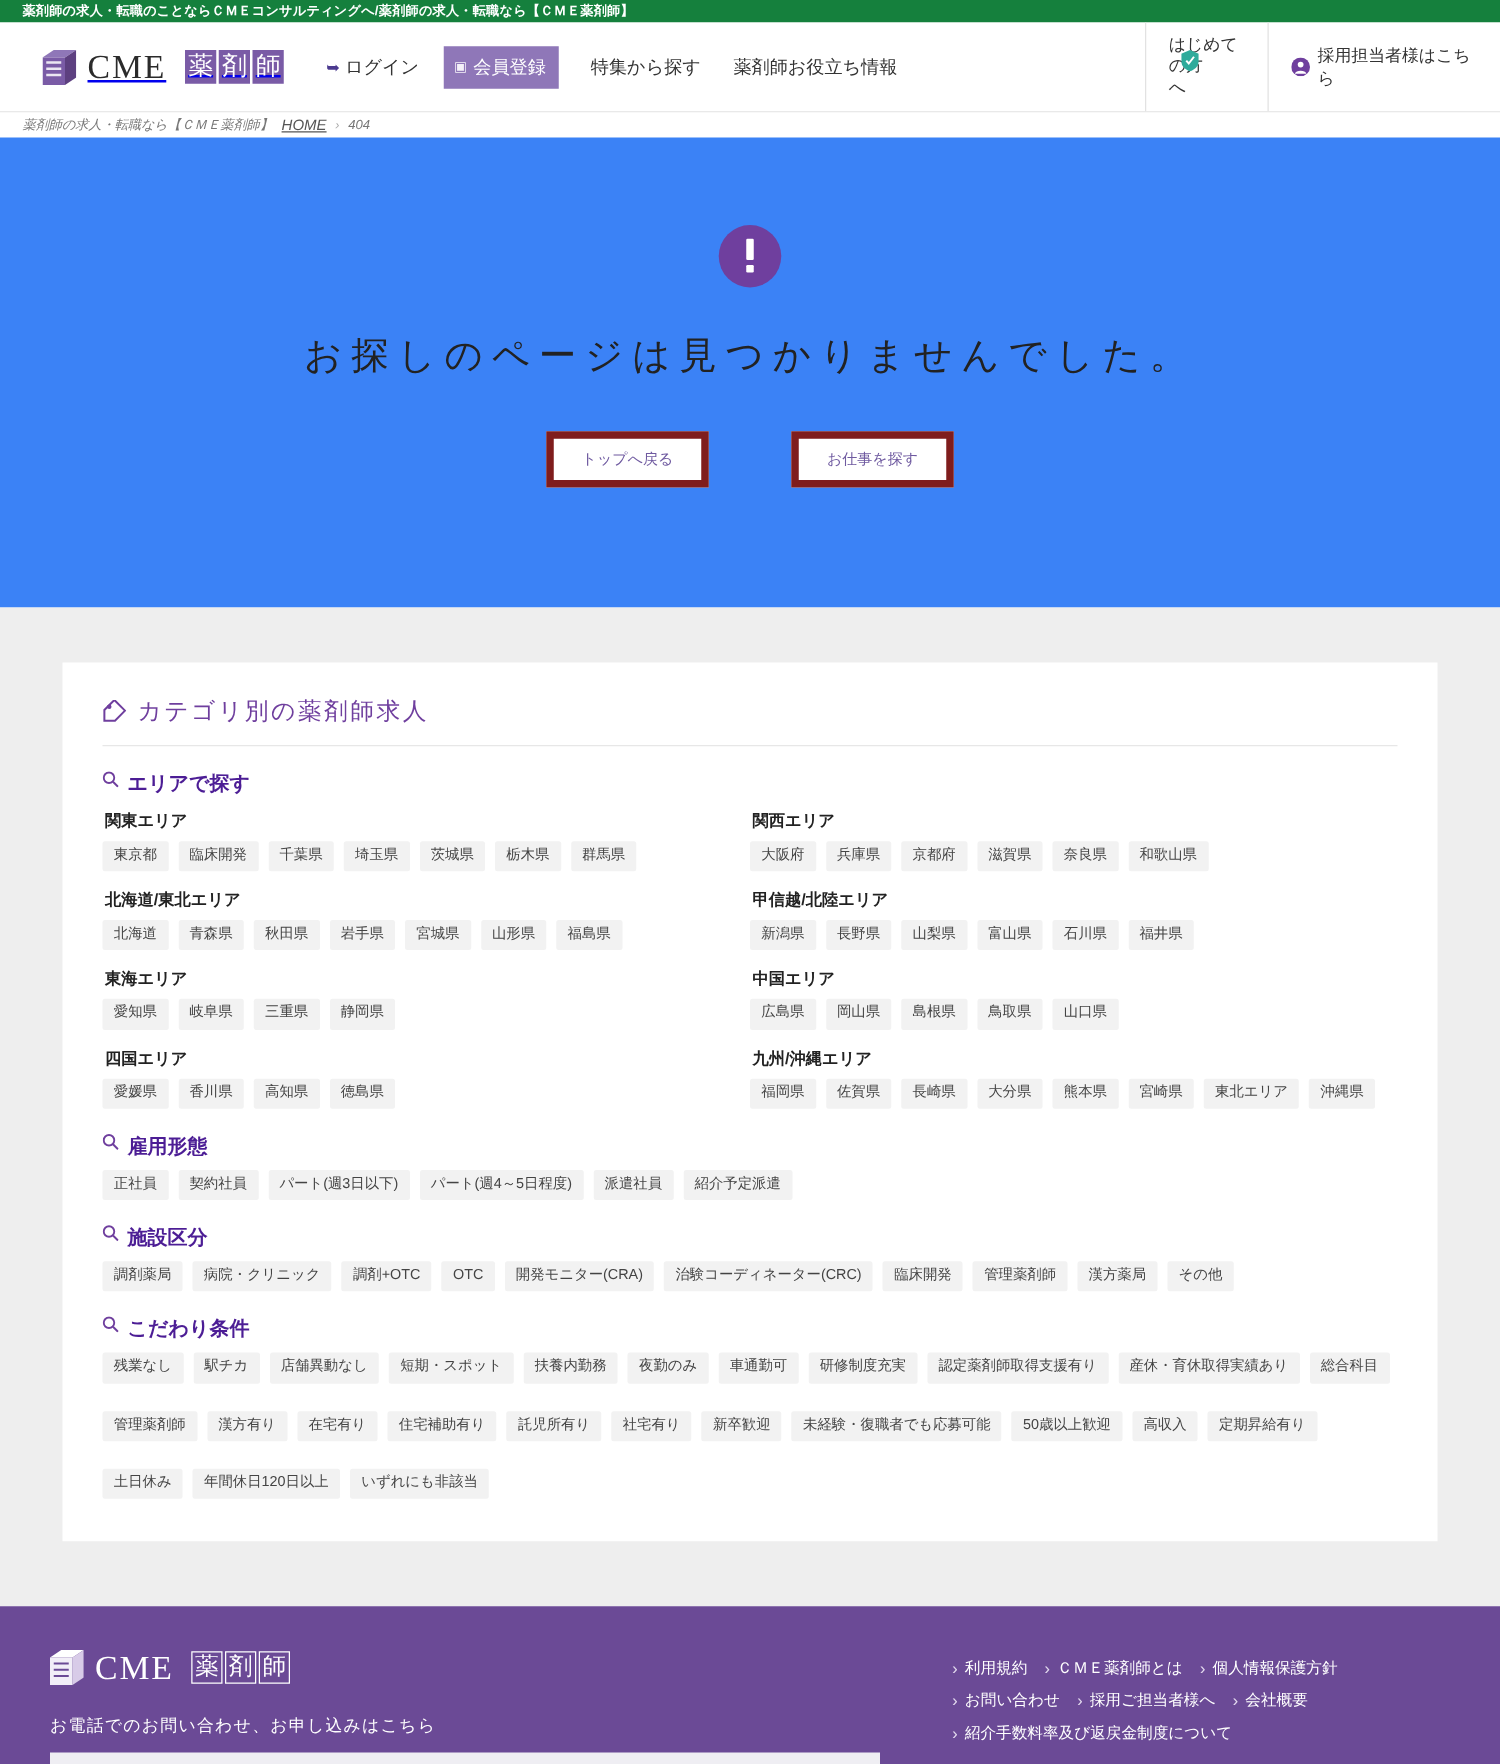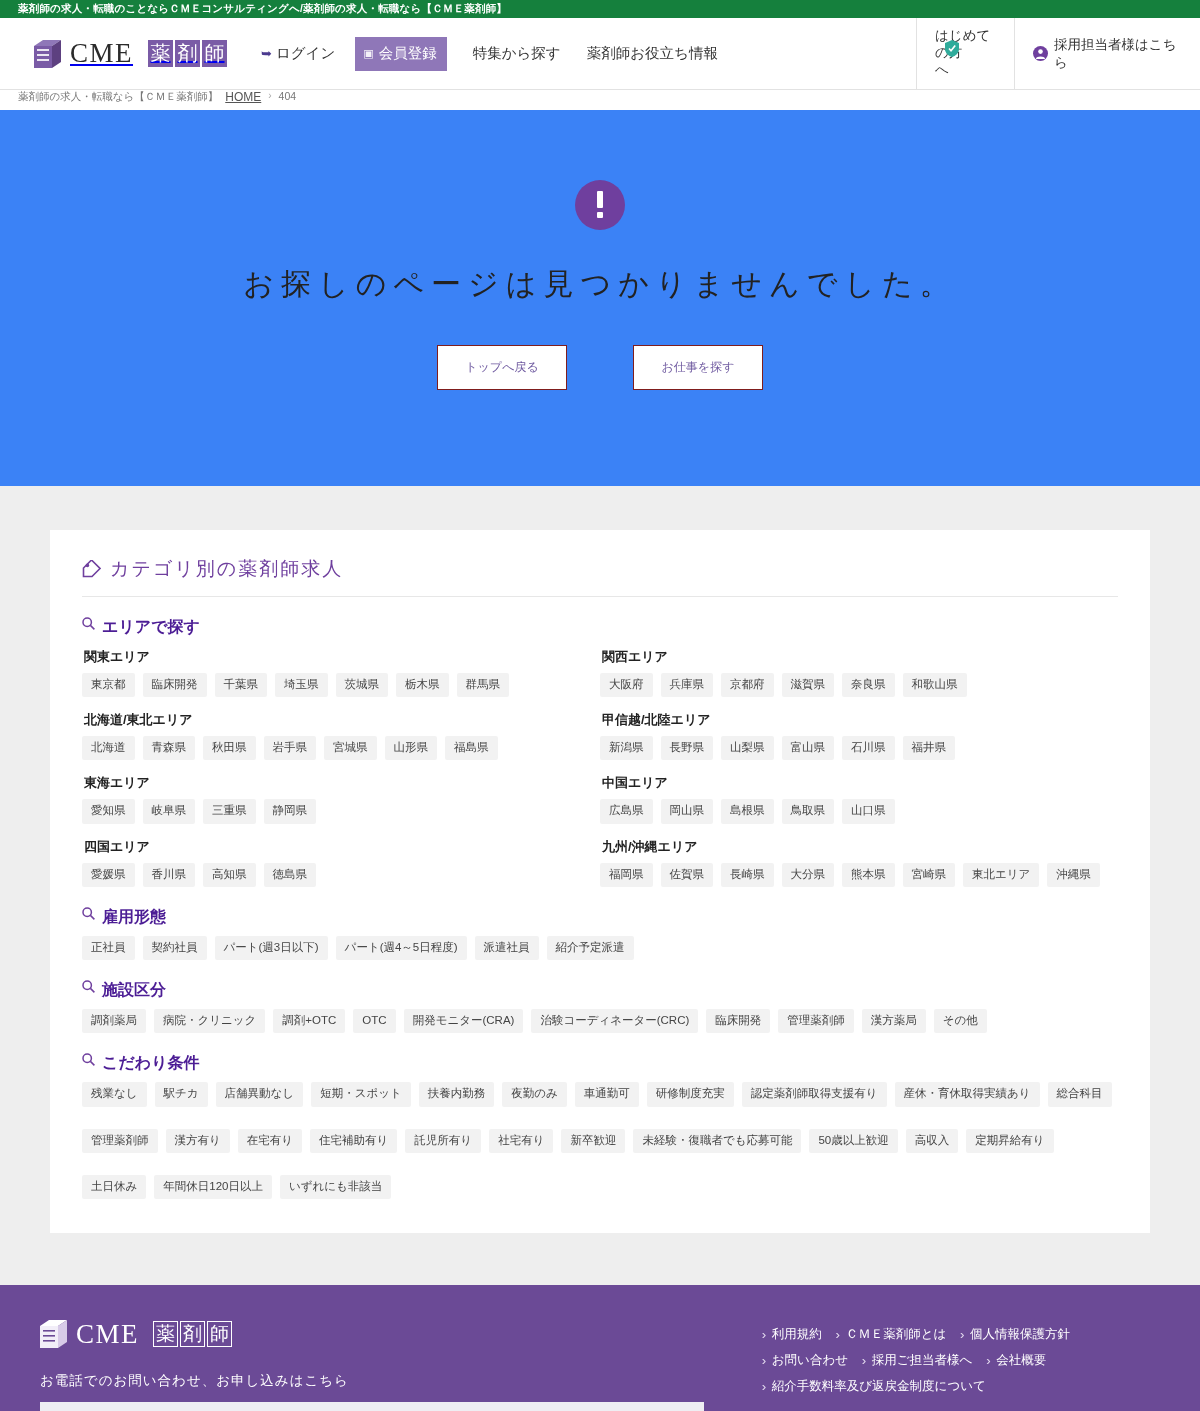--- a/index.html
+++ b/index.html
@@ -90,25 +90,26 @@
   .hr-first { width: 98px; line-height: 1.25; text-align: left; }
   .hr-first .shield {
     position: absolute; left: 28px; top: 22px; width: 14px; height: 17px;
   }
   .hr-last { width: 186px; gap: 6px; }
   .hr-last .person { width: 15px; height: 15px; flex: none; }
 
   
   .crumbs {
     height: 20px;
-    display: flex; gap: 7px;
+    display: flex; align-items: center; gap: 7px;
     padding: 0 18px;
     font-size: 10.5px;
     color: #777;
     background: #fff;
+    font-style: italic;
   }
   .crumbs .sep { color: #aaa; font-size: 10px; }
   .crumbs .home { font-size: 12px; color: #555; }
 
   
   .hero {
     background: #3b82f6;
     padding: 70px 0 96px 0;
     text-align: center;
   }
@@ -131,21 +132,21 @@
   .hero-title {
     font-size: 30px;
     letter-spacing: 7px;
     color: #222;
     font-weight: 400;
     margin-bottom: 40px;
   }
   .hero-btns { display: flex; justify-content: center; gap: 66px; }
   .hero-btn {
     width: 130px; height: 45px;
-    border: 1px solid #7f1d1d;
+    border: 6px solid #7f1d1d;
     color: #6f5aa0;
     font-size: 12px;
     display: flex; align-items: center; justify-content: center;
     text-decoration: none;
     background: #fff;
   }
 
   
   .band { background: #eeeeee; padding: 44px 0 52px 0; }
   .card {

